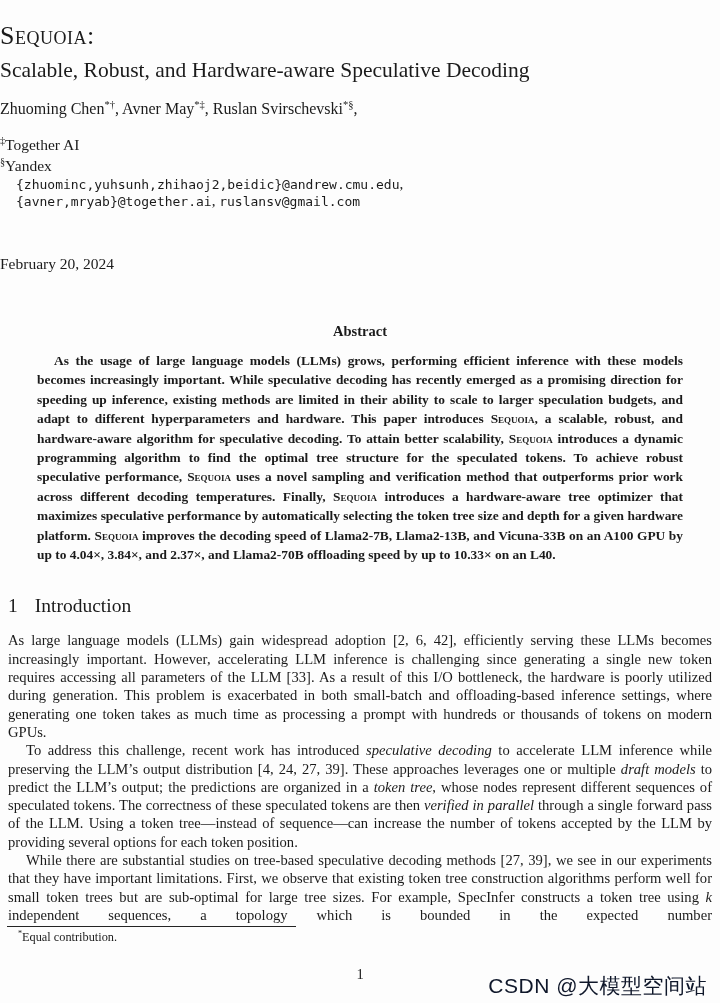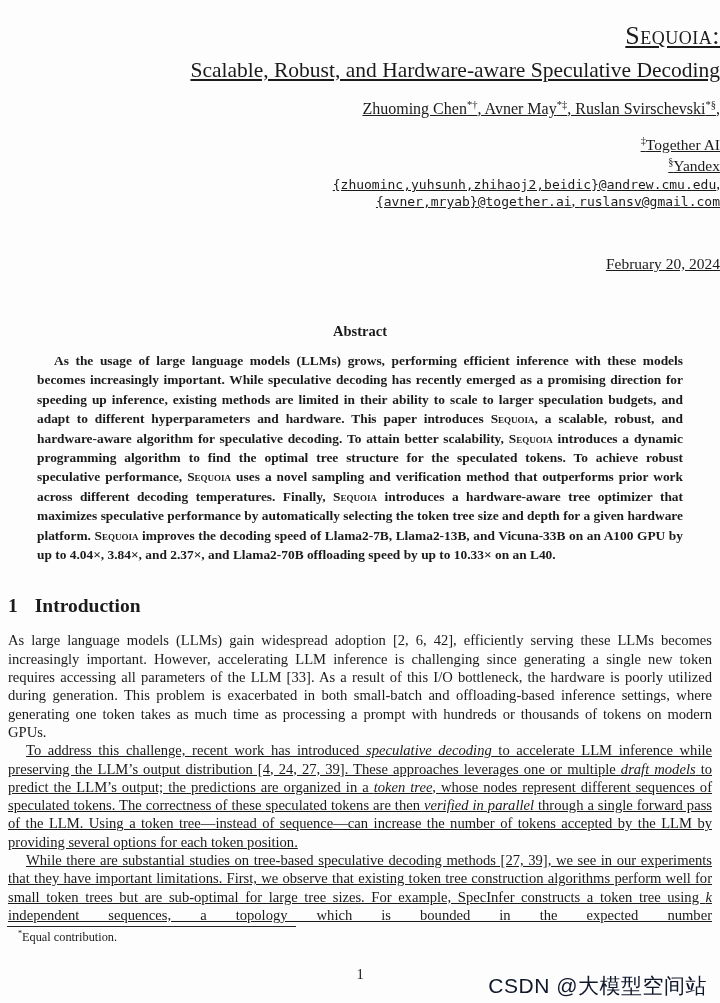--- a/index.html
+++ b/index.html
@@ -1,40 +1,40 @@
 <!DOCTYPE html>
 <html><head>
 <meta charset="utf-8">
 <style>
   html,body{margin:0;padding:0;background:#ffffff;}
   .page{
     width:720px;height:1003px;position:relative;overflow:hidden;
     background:#fdfdfd;color:#1b1b1b;
     font-family:"Liberation Serif","DejaVu Serif",serif;
   }
-  .titleblock{text-align:right;padding-top:21px;text-decoration:underline;}
+  .titleblock{text-align:left;padding-top:21px;}
   .title1{font-size:26px;font-variant:small-caps;letter-spacing:.5px;}
   .title2{font-size:21.5px;margin-top:7px;}
   .authors{margin-top:15px;font-size:16px;line-height:21px;}
   .affils{margin-top:16px;font-size:15.5px;line-height:20.5px;}
   .emails{font-size:15px;line-height:17px;margin-left:16px;}
   .seg-tt{font-family:"DejaVu Sans Mono","Liberation Mono",monospace;font-size:13px;}
   .date{margin-top:45px;font-size:15.5px;}
   .seg-sup{font-size:66%;vertical-align:super;line-height:0;}
   .seg-sc{font-variant:small-caps;}
   .seg-i{font-style:italic;}
   .abstract{margin:50px 37px 0;}
   .abstract-head{text-align:center;font-weight:bold;font-size:14.5px;}
   .abstract-body{margin:11px 0 0;font-size:13.4px;line-height:19.4px;text-align:justify;text-indent:17px;font-weight:bold;}
   .intro{margin:0 8px;}
-  .sec-head{font-size:19.5px;font-weight:bold;margin:31px 0 0;}
+  .sec-head{font-size:19.5px;font-weight:normal;margin:31px 0 0;}
   .secnum{margin-right:17px;}
   .bodyp{font-size:14.6px;line-height:18.3px;text-align:justify;margin:0;}
   .first{margin-top:14px;}
-  .indent{text-indent:18px;text-decoration:underline;}
+  .indent{text-indent:18px;}
   .cont{text-align-last:justify;}
   .footnote-block{position:absolute;left:7px;top:926px;width:705px;}
   .footnote-rule{width:289px;height:0;border-top:1.4px solid #242424;}
   .footnote{font-size:12.3px;margin-top:3px;padding-left:11px;}
   .page-number{position:absolute;top:966px;left:0;width:100%;text-align:center;font-size:14.5px;}
   .watermark{
     position:absolute;top:972px;right:13px;font-size:21px;color:#0f172a;
     font-family:"Liberation Sans","DejaVu Sans",sans-serif;letter-spacing:.5px;
   }
 </style>

